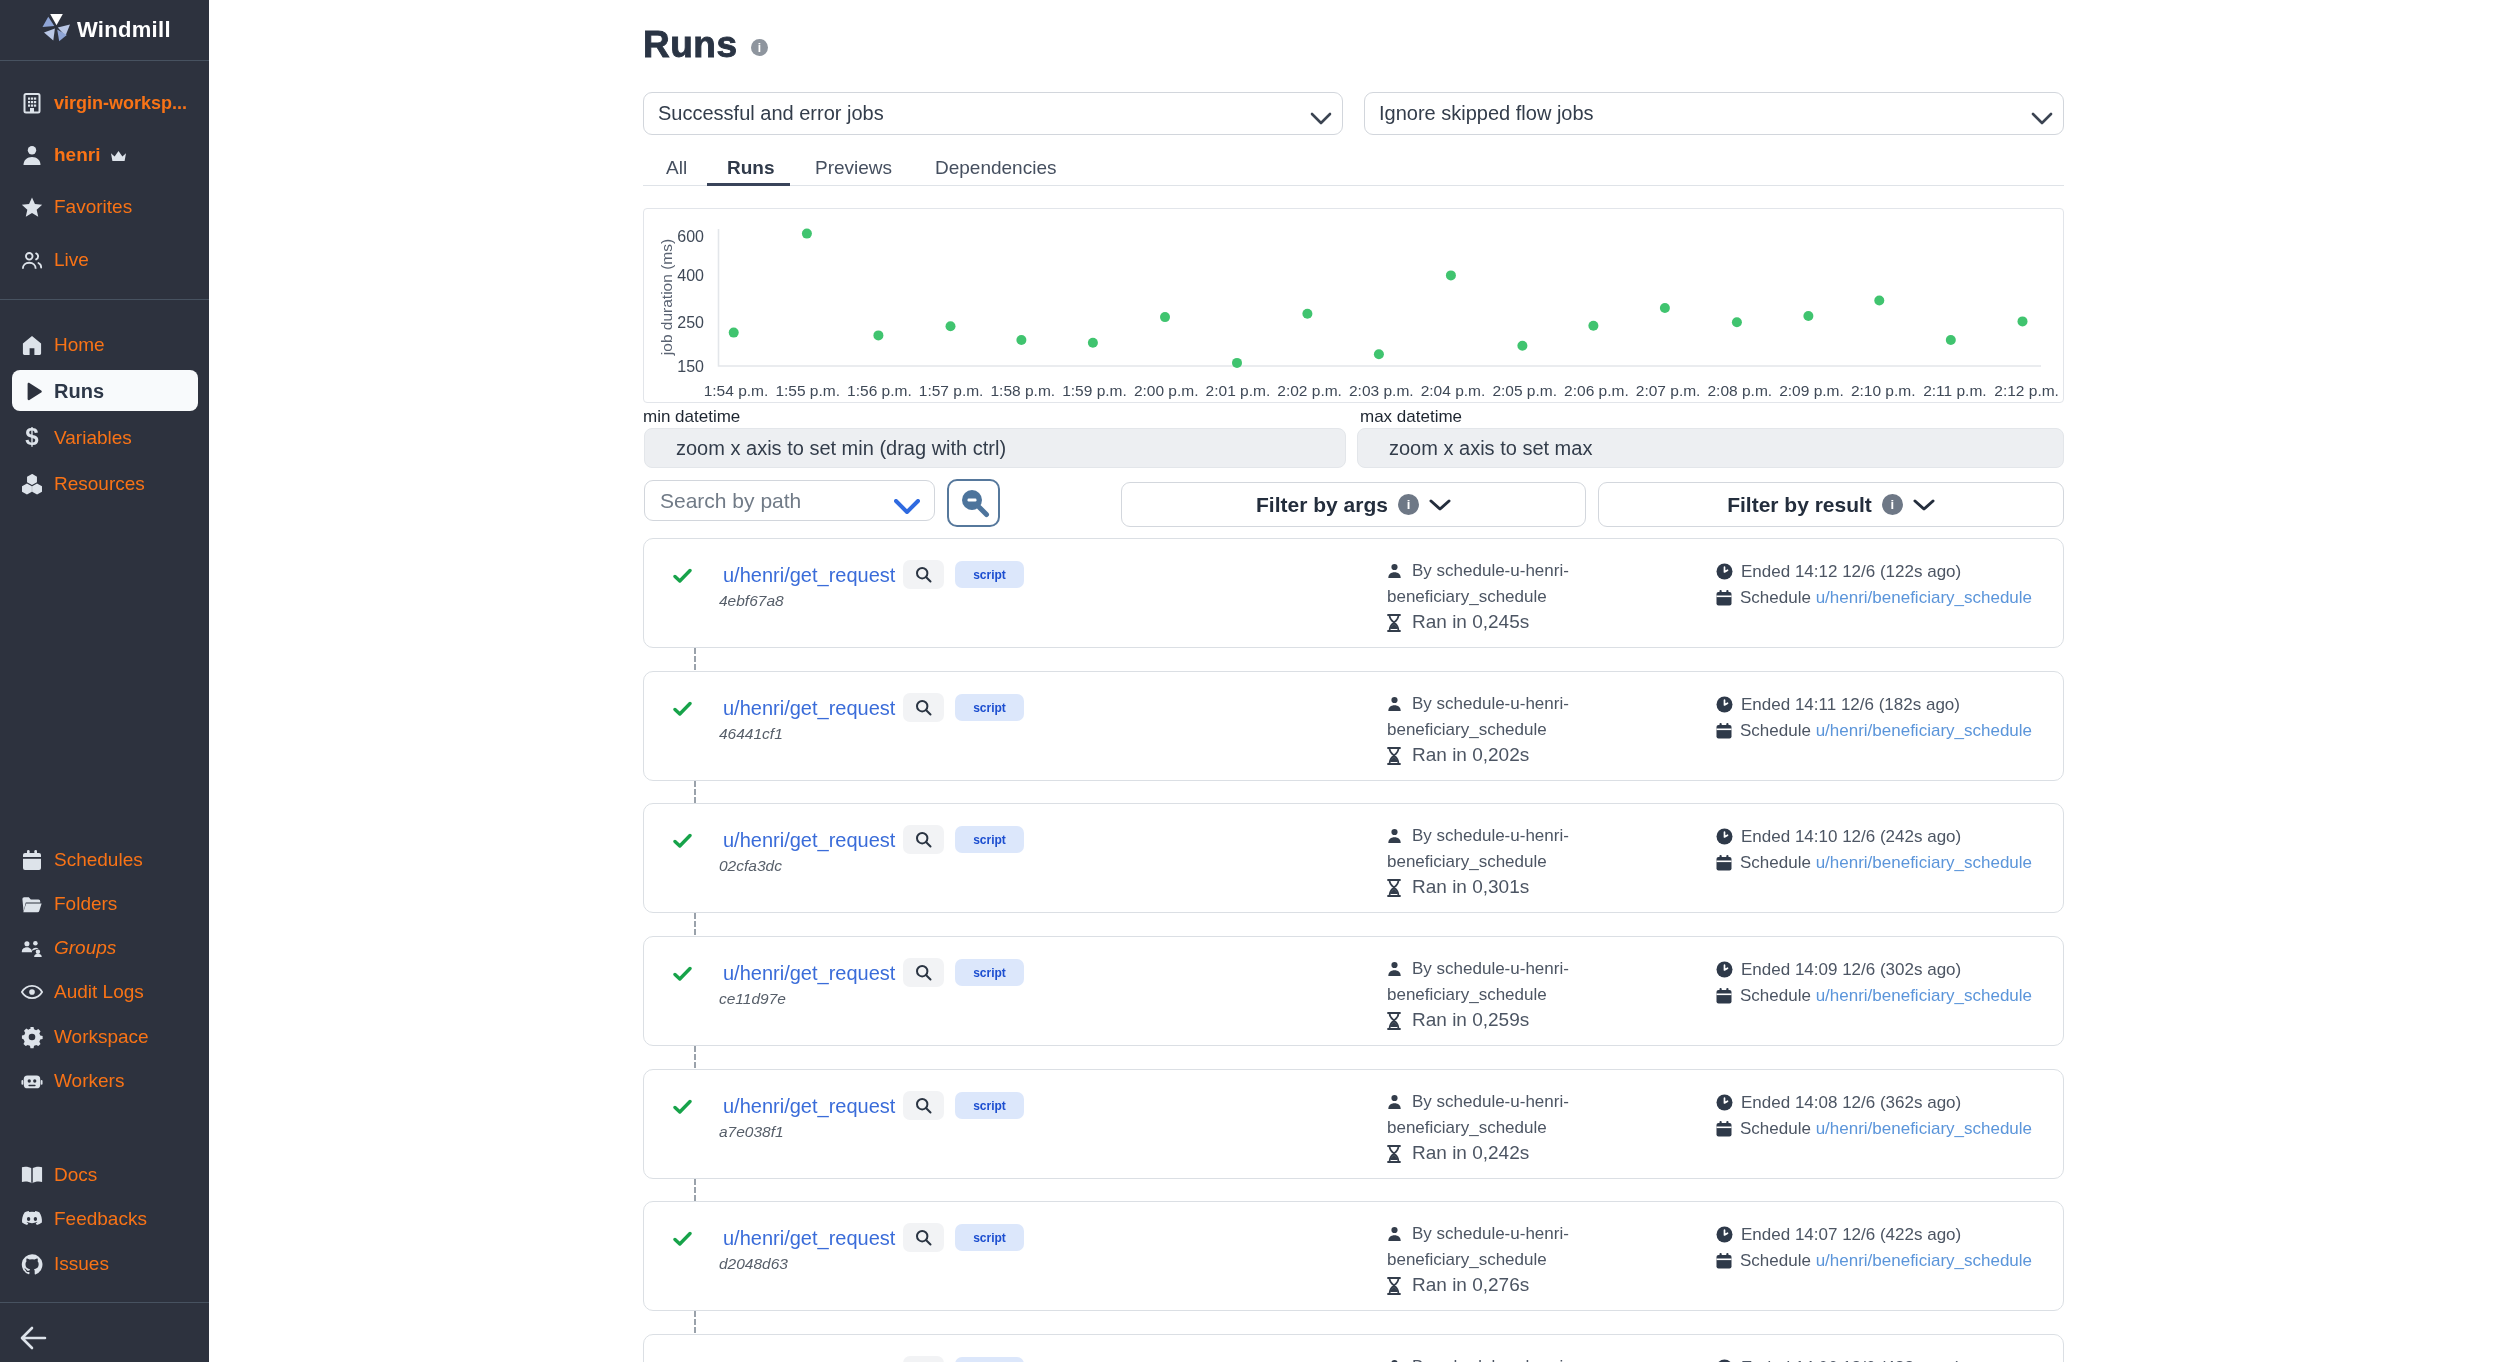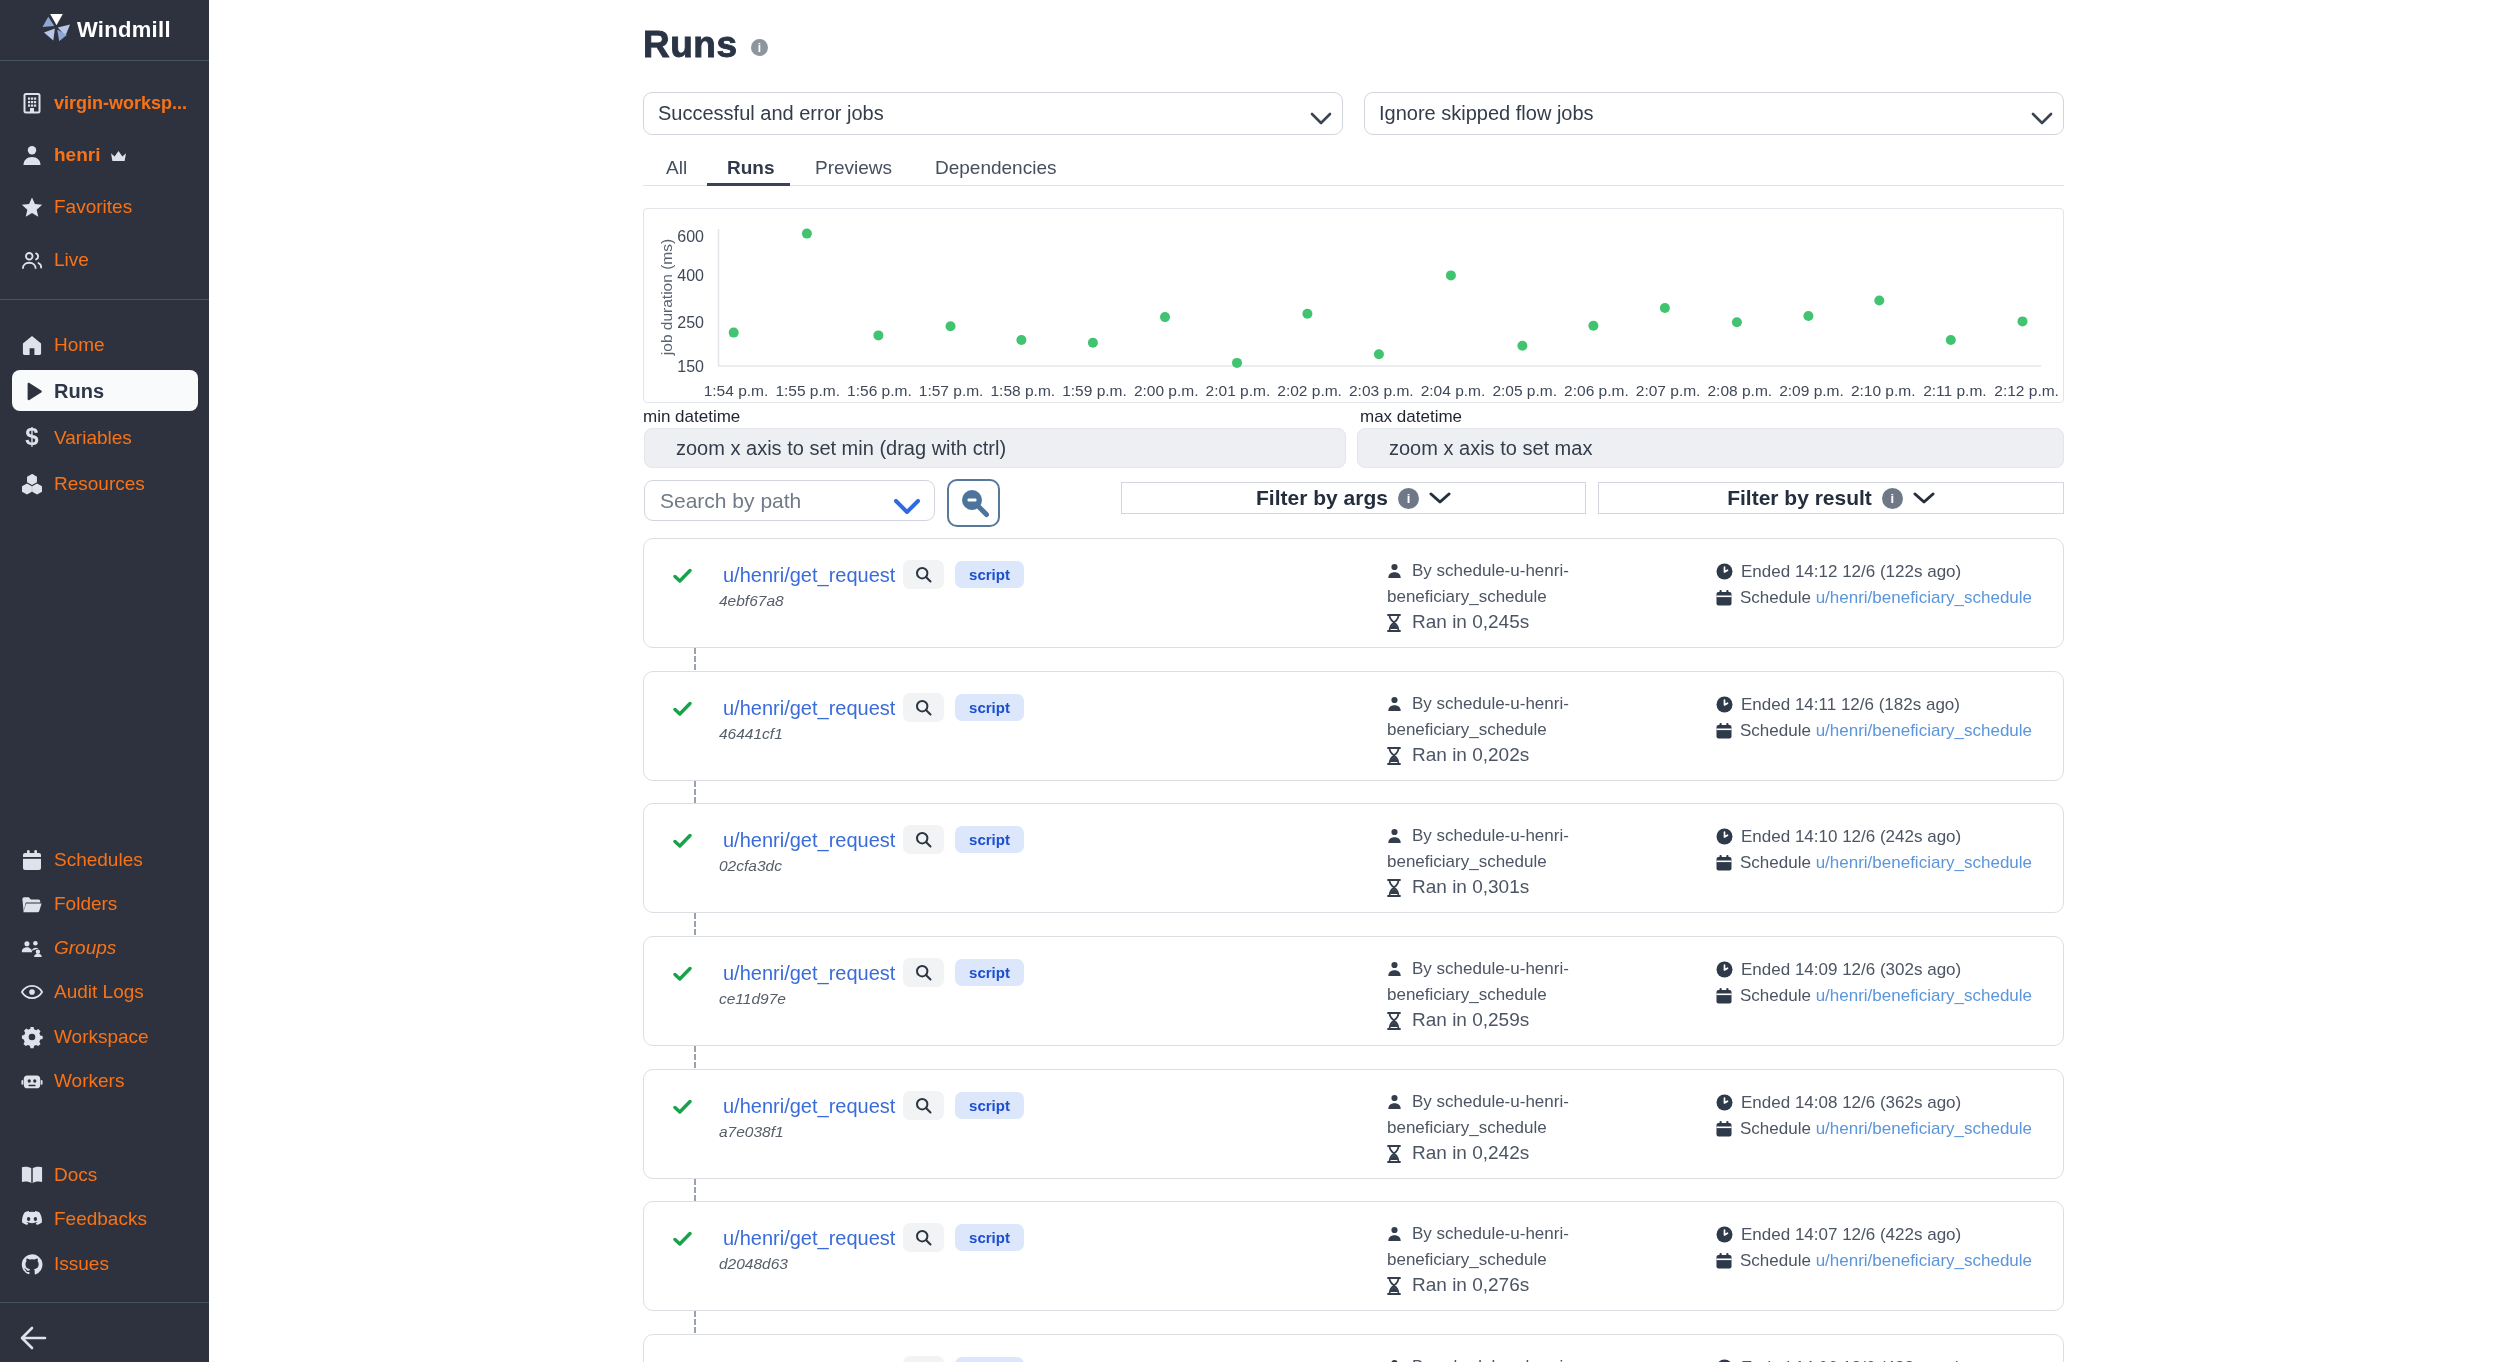--- a/index.html
+++ b/index.html
@@ -27,32 +27,32 @@
 #chart{position:absolute;left:643px;top:208px;width:1421px;height:195px;border:1px solid #e2e5ea;border-radius:4px}
 
 .dtlabel{position:absolute;top:408px;font-size:17px;color:#1d2530;line-height:1}
 .dtinput{position:absolute;top:428px;height:40px;background:#edeff2;border:1px solid #e3e6ea;border-radius:8px;
   font-size:20px;color:#333d4b;display:flex;align-items:center;padding-left:31px}
 
 #srchsel{position:absolute;left:644px;top:480px;width:291px;height:41px;border:1px solid #d2d6dc;border-radius:9px;
   font-size:21px;color:#717b87;display:flex;align-items:center;padding-left:15px;background:#fff}
 #zoombtn{position:absolute;left:947px;top:479px;width:53px;height:48px;border:2px solid #56789c;border-radius:10px;
   background:#fff;display:flex;align-items:center;justify-content:center}
-.fbox{position:absolute;top:482px;height:32px;border:1px solid #d3d7dd;border-radius:0;background:#fff;
+.fbox{position:absolute;top:482px;height:45px;border:1px solid #d3d7dd;border-radius:9px;background:#fff;
   display:flex;align-items:center;justify-content:center;gap:10px}
 .fbox .ft{font-size:21px;font-weight:600;color:#242e3d}
 .fbox .fi{width:21px;height:21px;border-radius:50%;background:#6e7886;color:#fff;font-size:13px;font-weight:700;
   display:flex;align-items:center;justify-content:center}
 
 .card{position:absolute;left:643px;width:1421px;height:110px;border:1px solid #dbdfe4;border-radius:10px;background:#fff}
 .card .link{position:absolute;left:79px;top:26px;font-size:20px;font-weight:500;color:#3a6cd9;line-height:1}
 .card .chip{position:absolute;left:259px;top:21px;width:41px;height:29px;background:#f2f3f5;border-radius:7px;
   display:flex;align-items:center;justify-content:center}
 .card .badge{position:absolute;left:311px;top:22px;width:69px;height:27px;background:#dce7fb;border-radius:7px;
-  font-size:15px;font-weight:600;color:#1c4ed0;display:flex;align-items:center;justify-content:center}
+  font-size:12px;font-weight:600;color:#1c4ed0;display:flex;align-items:center;justify-content:center}
 .card .jid{position:absolute;left:75px;top:54px;font-size:15.5px;font-style:italic;color:#565e69;line-height:1}
 .card .c2{position:absolute;left:743px;top:20px;width:262px;font-size:17px;color:#4c5563;line-height:24px}
 .card .c2 .pic{display:inline-block;vertical-align:-2px;margin-right:10px}
 .card .ran{position:absolute;left:743px;top:73px;font-size:19px;color:#4c5563;line-height:1}
 .card .ran .hg{display:inline-block;vertical-align:-4px;margin-right:11px}
 .card .c3r1{position:absolute;left:1072px;top:24px;font-size:17px;color:#4c5563;white-space:nowrap;line-height:1}
 .card .c3r2{position:absolute;left:1072px;top:50px;font-size:17px;color:#4c5563;white-space:nowrap;line-height:1}
 .card .c3r1 svg,.card .c3r2 svg{vertical-align:-3px;margin-right:8px}
 .card .blu{color:#5b95da}
 .dash{position:absolute;width:0;height:22px;border-left:2px dashed #9aa2ab}

